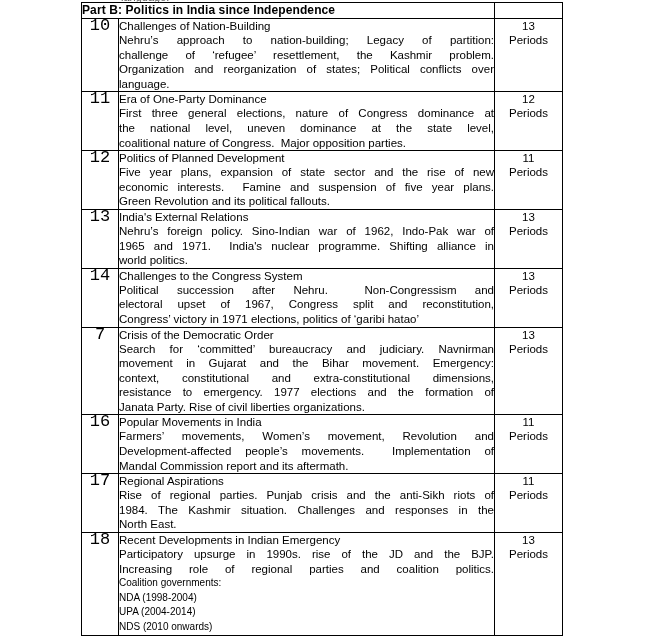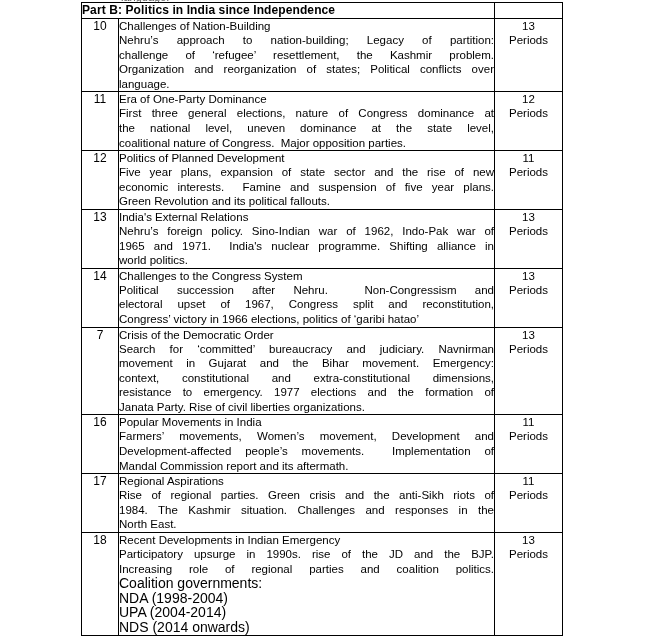--- a/index.html
+++ b/index.html
@@ -57,23 +57,24 @@
     background: #ffffff;
   }
 
   col.c-num    { width: 37px; }
   col.c-topic  { width: 376px; }
   col.c-period { width: 68px; }
 
   
   .cell-num {
     text-align: center;
-    font-size: 12px;
+    font-size: 17px;
     line-height: 14px;
     padding: 2px 0 0 0;
+    font-family: Liberation Mono, monospace;
   }
 
   .cell-topic {
     padding: 1px 5px 2px 5px;
   }
 
   .cell-period {
     text-align: center;
     font-size: 11.5px;
     line-height: 14px;
@@ -111,21 +112,21 @@
     font-size: 11.5px;
     line-height: 14.6px;
     white-space: pre-wrap;
   }
   .jline.last {
     text-align-last: left;
   }
   .plain {
     display: block;
     text-align: left;
-    font-size: 14px;
+    font-size: 10px;
     line-height: 14.6px;
   }
 </style>
 </head>
 <body>
 
 <div class="page">
 
   <div class="top-sliver">
     <span class="ghost">language.</span>
@@ -209,21 +210,21 @@
         </td>
       </tr>
 
       <tr>
         <td class="cell-num">14</td>
         <td class="cell-topic">
           <div class="topic-title">Challenges to the Congress System</div>
           <div class="topic-body">
             <span class="jline">Political succession after Nehru.  Non-Congressism and</span>
             <span class="jline">electoral upset of 1967, Congress split and reconstitution,</span>
-            <span class="jline last">Congress’ victory in 1966 elections, politics of ‘garibi hatao’</span>
+            <span class="jline last">Congress’ victory in 1971 elections, politics of ‘garibi hatao’</span>
           </div>
         </td>
         <td class="cell-period">
           <span class="pnum">13</span>
           <span class="plabel">Periods</span>
         </td>
       </tr>
 
       <tr>
         <td class="cell-num">7</td>
@@ -241,58 +242,58 @@
           <span class="pnum">13</span>
           <span class="plabel">Periods</span>
         </td>
       </tr>
 
       <tr>
         <td class="cell-num">16</td>
         <td class="cell-topic">
           <div class="topic-title">Popular Movements in India</div>
           <div class="topic-body">
-            <span class="jline">Farmers’ movements, Women’s movement, Development and</span>
+            <span class="jline">Farmers’ movements, Women’s movement, Revolution and</span>
             <span class="jline">Development-affected people’s movements.  Implementation of</span>
             <span class="jline last">Mandal Commission report and its aftermath.</span>
           </div>
         </td>
         <td class="cell-period">
           <span class="pnum">11</span>
           <span class="plabel">Periods</span>
         </td>
       </tr>
 
       <tr>
         <td class="cell-num">17</td>
         <td class="cell-topic">
           <div class="topic-title">Regional Aspirations</div>
           <div class="topic-body">
-            <span class="jline">Rise of regional parties. Green crisis and the anti-Sikh riots of</span>
+            <span class="jline">Rise of regional parties. Punjab crisis and the anti-Sikh riots of</span>
             <span class="jline">1984. The Kashmir situation. Challenges and responses in the</span>
             <span class="jline last">North East.</span>
           </div>
         </td>
         <td class="cell-period">
           <span class="pnum">11</span>
           <span class="plabel">Periods</span>
         </td>
       </tr>
 
       <tr>
         <td class="cell-num">18</td>
         <td class="cell-topic">
           <div class="topic-title">Recent Developments in Indian Emergency</div>
           <div class="topic-body">
             <span class="jline">Participatory upsurge in 1990s. rise of the JD and the BJP.</span>
             <span class="jline">Increasing role of regional parties and coalition politics.</span>
             <span class="plain">Coalition governments:</span>
             <span class="plain">NDA (1998-2004)</span>
             <span class="plain">UPA (2004-2014)</span>
-            <span class="plain">NDS (2014 onwards)</span>
+            <span class="plain">NDS (2010 onwards)</span>
           </div>
         </td>
         <td class="cell-period">
           <span class="pnum">13</span>
           <span class="plabel">Periods</span>
         </td>
       </tr>
 
     </tbody>
   </table>

